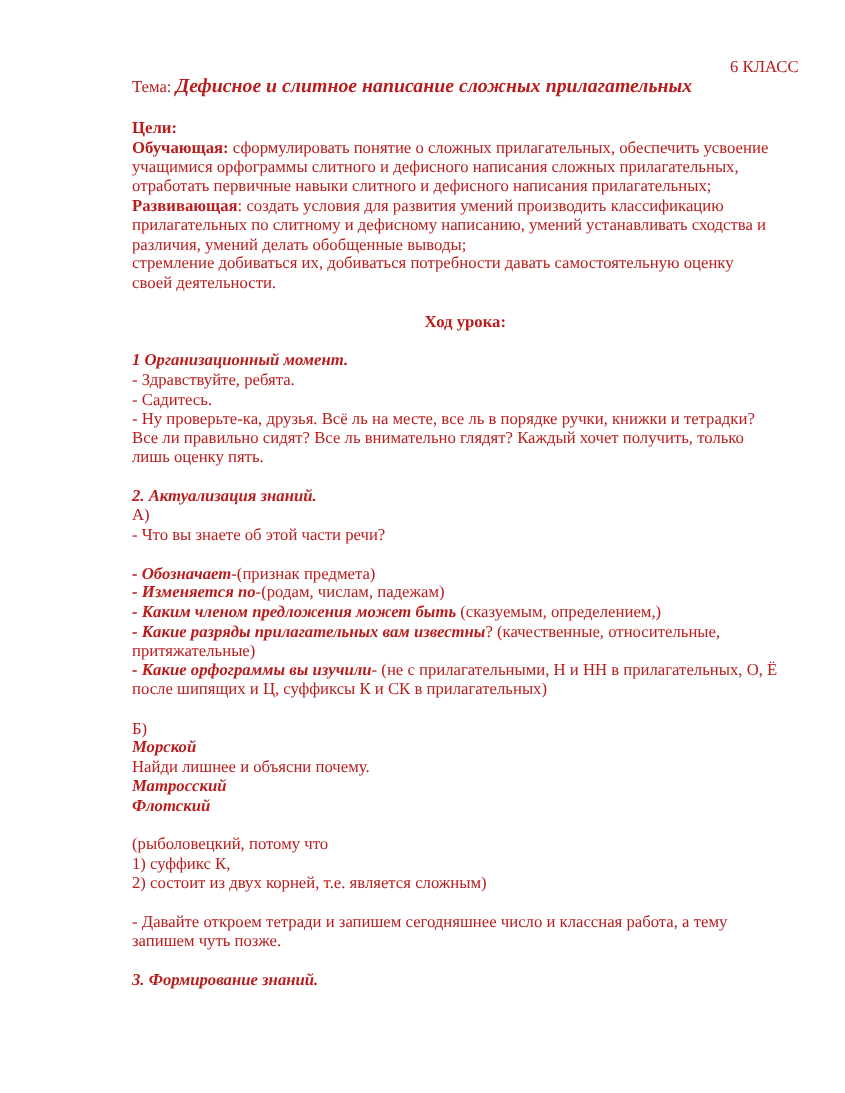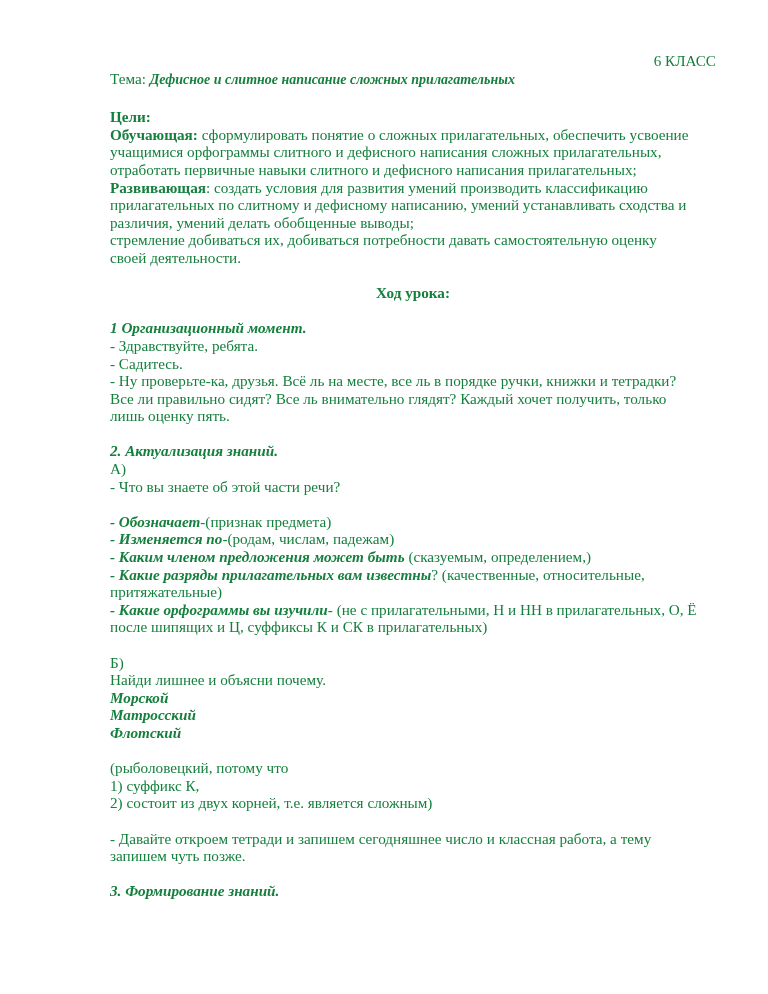--- a/index.html
+++ b/index.html
@@ -1,23 +1,23 @@
 <!DOCTYPE html>
 <html><head>
   <meta charset="utf-8">
   <style>
     html, body { margin: 0; padding: 0; background: #ffffff; }
     body { width: 768px; height: 994px; overflow: hidden; position: relative; }
     .page {
-      position: absolute; left: 110px; top: 52px; width: 606px;
-      font-family: "Liberation Serif", serif; font-size: 15.2px; line-height: 17.6px; color: #15803d;
+      position: absolute; left: 120px; top: 52px; width: 606px;
+      font-family: "Liberation Serif", serif; font-size: 15.2px; line-height: 17.6px; color: #b91c1c;
     }
     .grade { text-align: right; margin: 0; }
     .topic { margin: 0; }
-    .topic .topic-title { font-weight: bold; font-style: italic; font-size: 14px; }
+    .topic .topic-title { font-weight: bold; font-style: italic; font-size: 18px; }
     .block { margin: 0; }
     .gap { height: 17.6px; }
     .gap-big { height: 20px; }
     b { font-weight: bold; }
     .bi { font-weight: bold; font-style: italic; }
     .center { text-align: center; }
     .line { display: block; white-space: nowrap; }
     .u { text-decoration: underline; }
   </style>
 </head>
@@ -79,22 +79,22 @@
     <span class="line"><span class="bi">- Какие разряды прилагательных вам известны</span><span>? (качественные, относительные,</span></span>
     <span class="line">притяжательные)</span>
     <span class="line"><span class="bi">- Какие орфограммы вы изучили</span><span>- (не с прилагательными, Н и НН в прилагательных, О, Ё</span></span>
     <span class="line">после шипящих и Ц, суффиксы К и СК в прилагательных)</span>
   </div>
 
   <div class="gap"></div>
 
   <div class="block">
     <span class="line">Б)</span>
+    <span class="line bi">Морской</span>
     <span class="line">Найди лишнее и объясни почему.</span>
-    <span class="line bi">Морской</span>
     <span class="line bi">Матросский</span>
     <span class="line bi">Флотский</span>
   </div>
 
   <div class="gap"></div>
 
   <div class="block">
     <span class="line">(рыболовецкий, потому что</span>
     <span class="line">1) суффикс К,</span>
     <span class="line">2)  состоит из двух корней, т.е. является сложным)</span>

